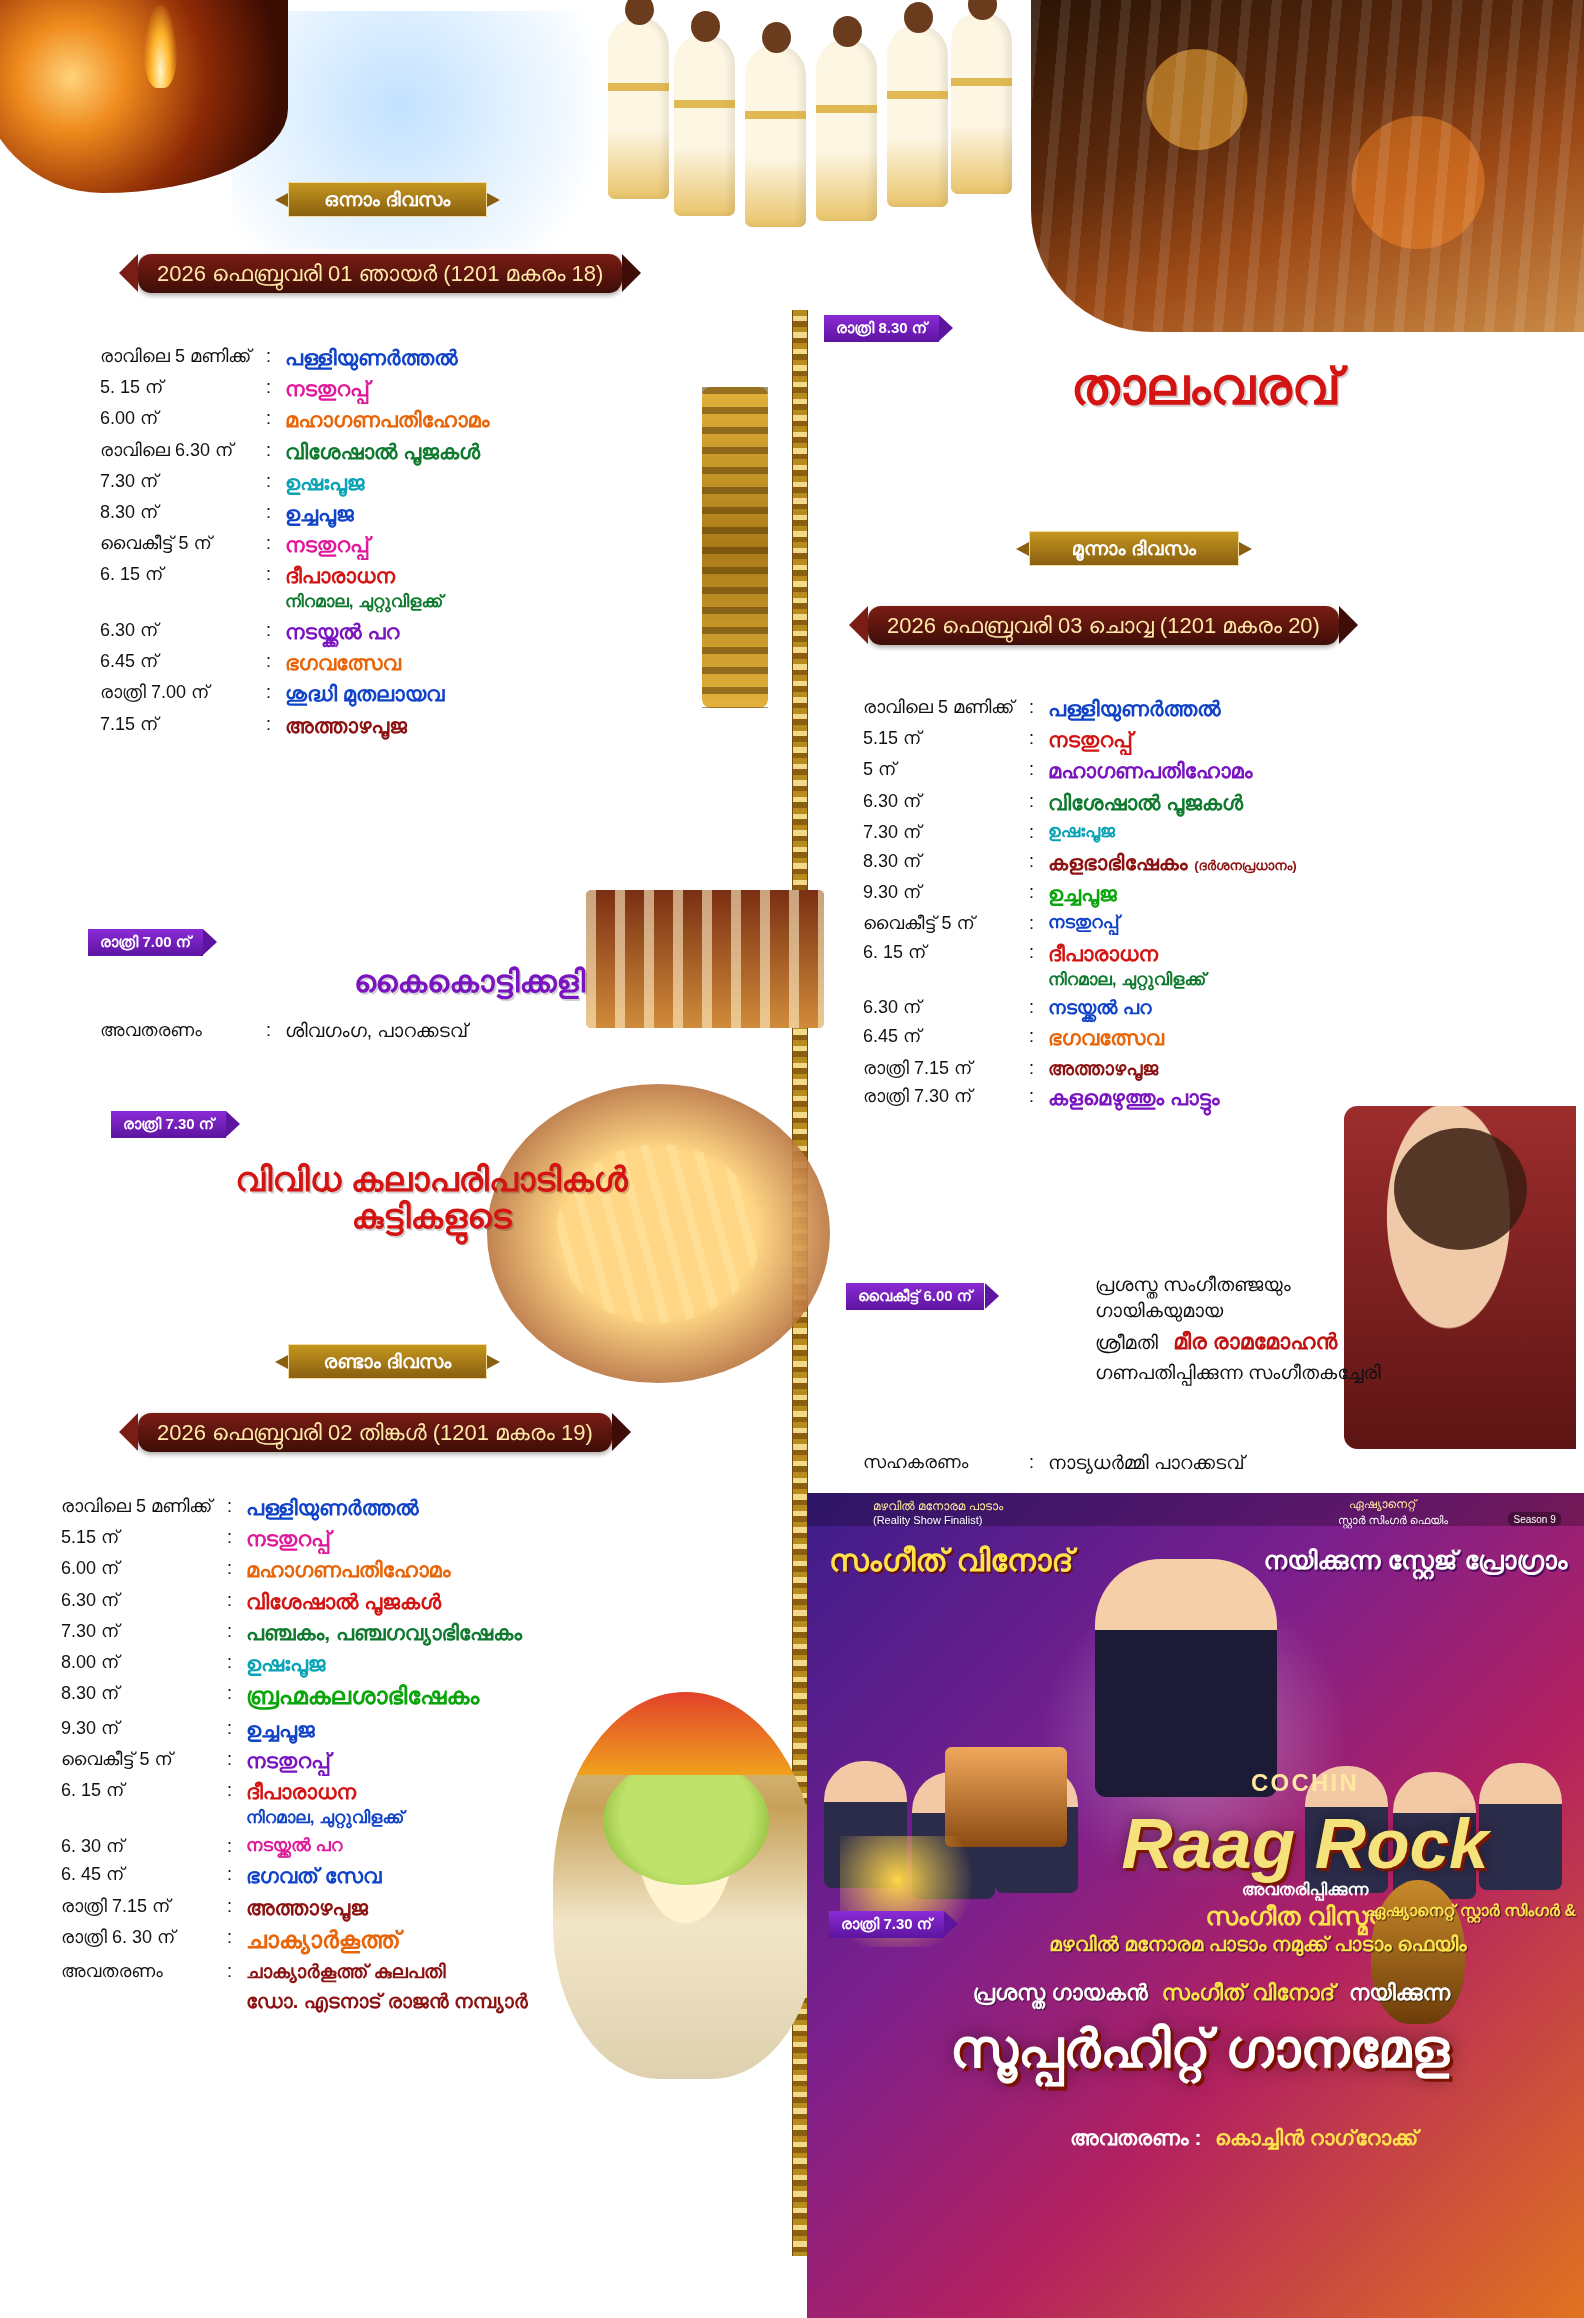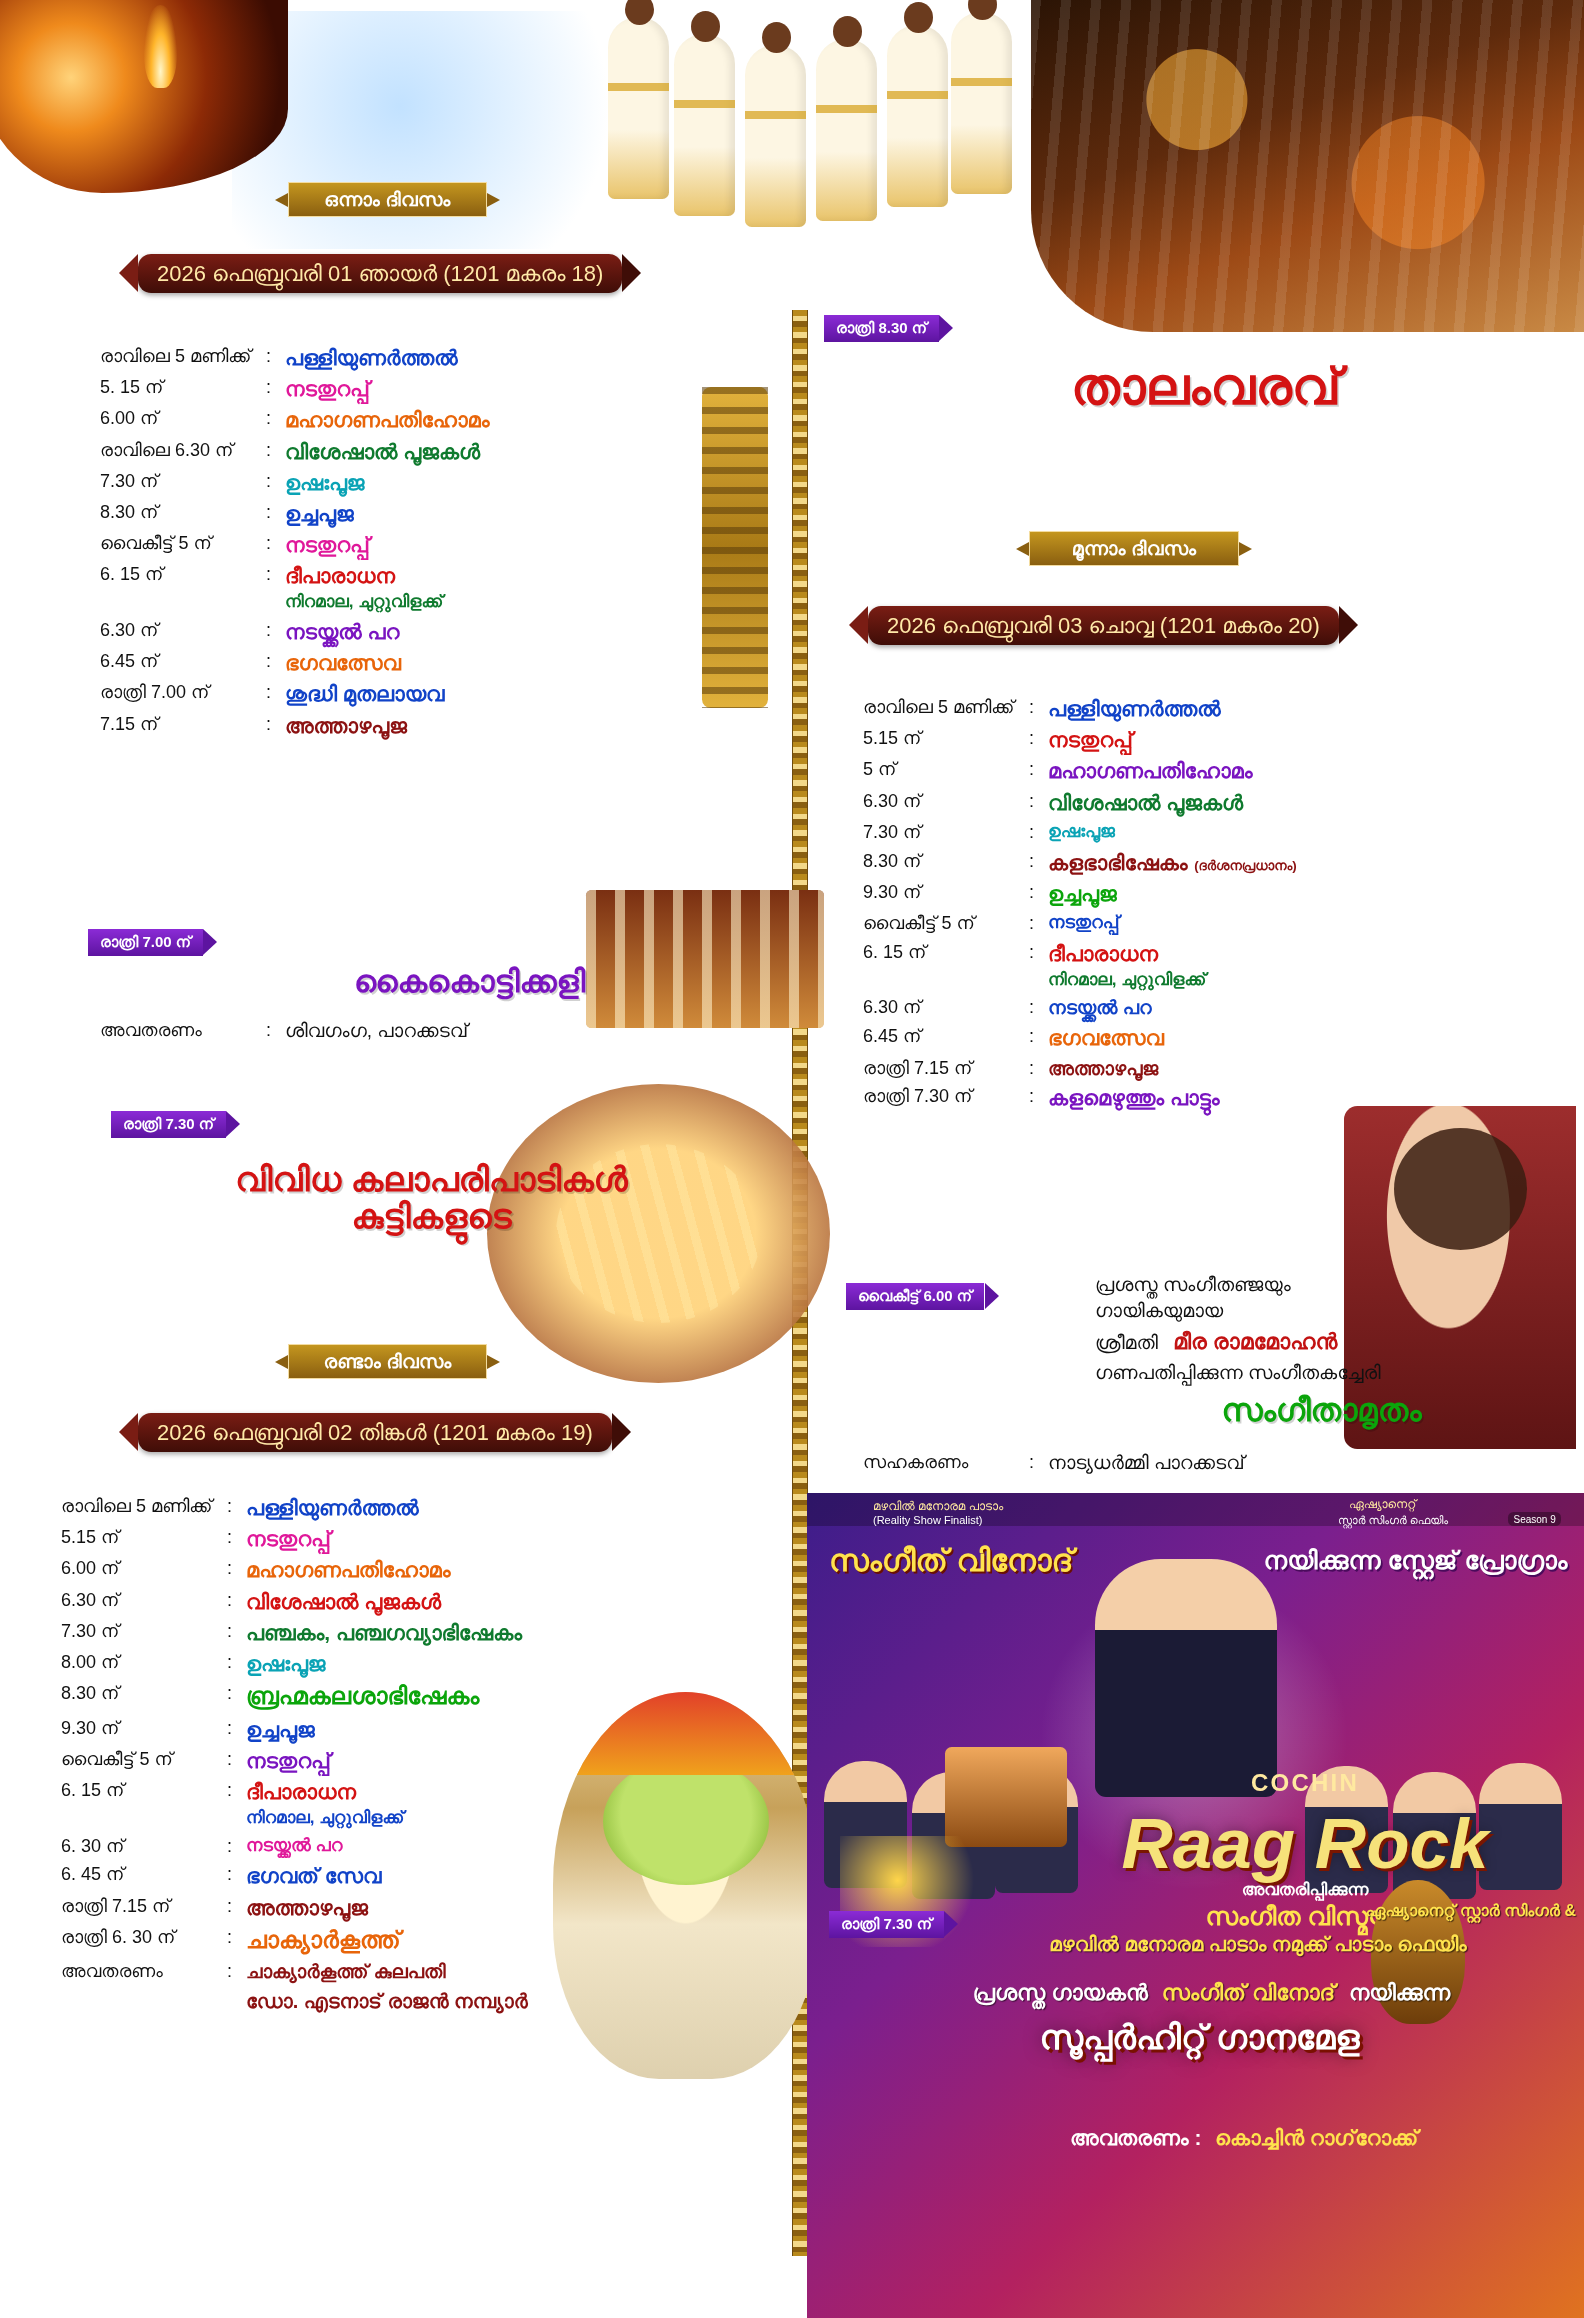--- a/index.html
+++ b/index.html
@@ -414,21 +414,20 @@
   <div style="position:absolute;left:1095px;top:1272px;width:453px;font-size:19px;color:#111;line-height:1.35;">
     <div>പ്രശസ്ത സംഗീതഞ്ജയും</div>
     <div>ഗായികയുമായ</div>
     <div style="margin-top:3.3px;">
       <span>ശ്രീമതി</span>
       <span style="font-size:22px;font-weight:bold;color:#c21313;margin-left:10px;">മീര രാമമോഹൻ</span>
     </div>
     <div style="margin-top:3.3px;">ഗണപതിപ്പിക്കുന്ന  സംഗീതകച്ചേരി</div>
   </div>
 
-  <div class="bigtitle grn shadowtxt" style="left:1095px;top:1393px;width:453px;font-size:32px;">സംഗീതാമൃതം</div>
 
   <div class="row" style="position:absolute;left:863px;top:1452px;width:691px;">
     <div class="time">സഹകരണം</div>
     <div class="colon">:</div>
     <div style="font-size:19px;color:#111;">നാട്യധർമ്മി പാറക്കടവ്</div>
   </div>
 
   <div class="musicposter">
     <div class="mp-strip"></div>
     <div class="mp-glow"></div>
@@ -467,21 +466,21 @@
 
   <div style="position:absolute;left:1012px;top:1902px;width:564px;text-align:right;font-size:16px;font-weight:bold;color:#ffe34d;text-shadow:1.1px 1.1px 1.1px rgba(0,0,0,.6);">ഏഷ്യാനെറ്റ് സ്റ്റാർ സിംഗർ &amp;</div>
   <div style="position:absolute;left:940px;top:1933px;width:636px;text-align:center;font-size:20px;font-weight:bold;color:#ffe34d;text-shadow:1.1px 1.1px 1.1px rgba(0,0,0,.6);">മഴവിൽ മനോരമ പാടാം നമുക്ക് പാടാം ഫെയിം</div>
 
   <div style="position:absolute;left:852px;top:1980px;width:719px;text-align:center;font-size:22px;font-weight:bold;text-shadow:1.1px 1.1px 1.1px rgba(0,0,0,.55);">
     <span class="wht">പ്രശസ്ത ഗായകൻ</span>
     <span class="yel" style="margin:0 7.7px;">സംഗീത് വിനോദ്</span>
     <span class="wht">നയിക്കുന്ന</span>
   </div>
 
-  <div style="position:absolute;left:829px;top:2018px;width:741px;text-align:center;font-size:34px;font-weight:bold;color:#ffffff;text-shadow:3.3px 3.3px 0 #7a1000, 0 0 16.6px rgba(0,0,0,.5);">സൂപ്പർഹിറ്റ് ഗാനമേള</div>
+  <div style="position:absolute;left:829px;top:2018px;width:741px;text-align:center;font-size:53px;font-weight:bold;color:#ffffff;text-shadow:3.3px 3.3px 0 #7a1000, 0 0 16.6px rgba(0,0,0,.5);">സൂപ്പർഹിറ്റ് ഗാനമേള</div>
 
   <div style="position:absolute;left:940px;top:2126px;width:608px;text-align:center;font-size:21px;font-weight:bold;">
     <span class="wht">അവതരണം :</span>
     <span class="yel" style="margin-left:7.7px;">കൊച്ചിൻ റാഗ്‌റോക്ക്</span>
   </div>
 
 </div>
 
 
 </body></html>

